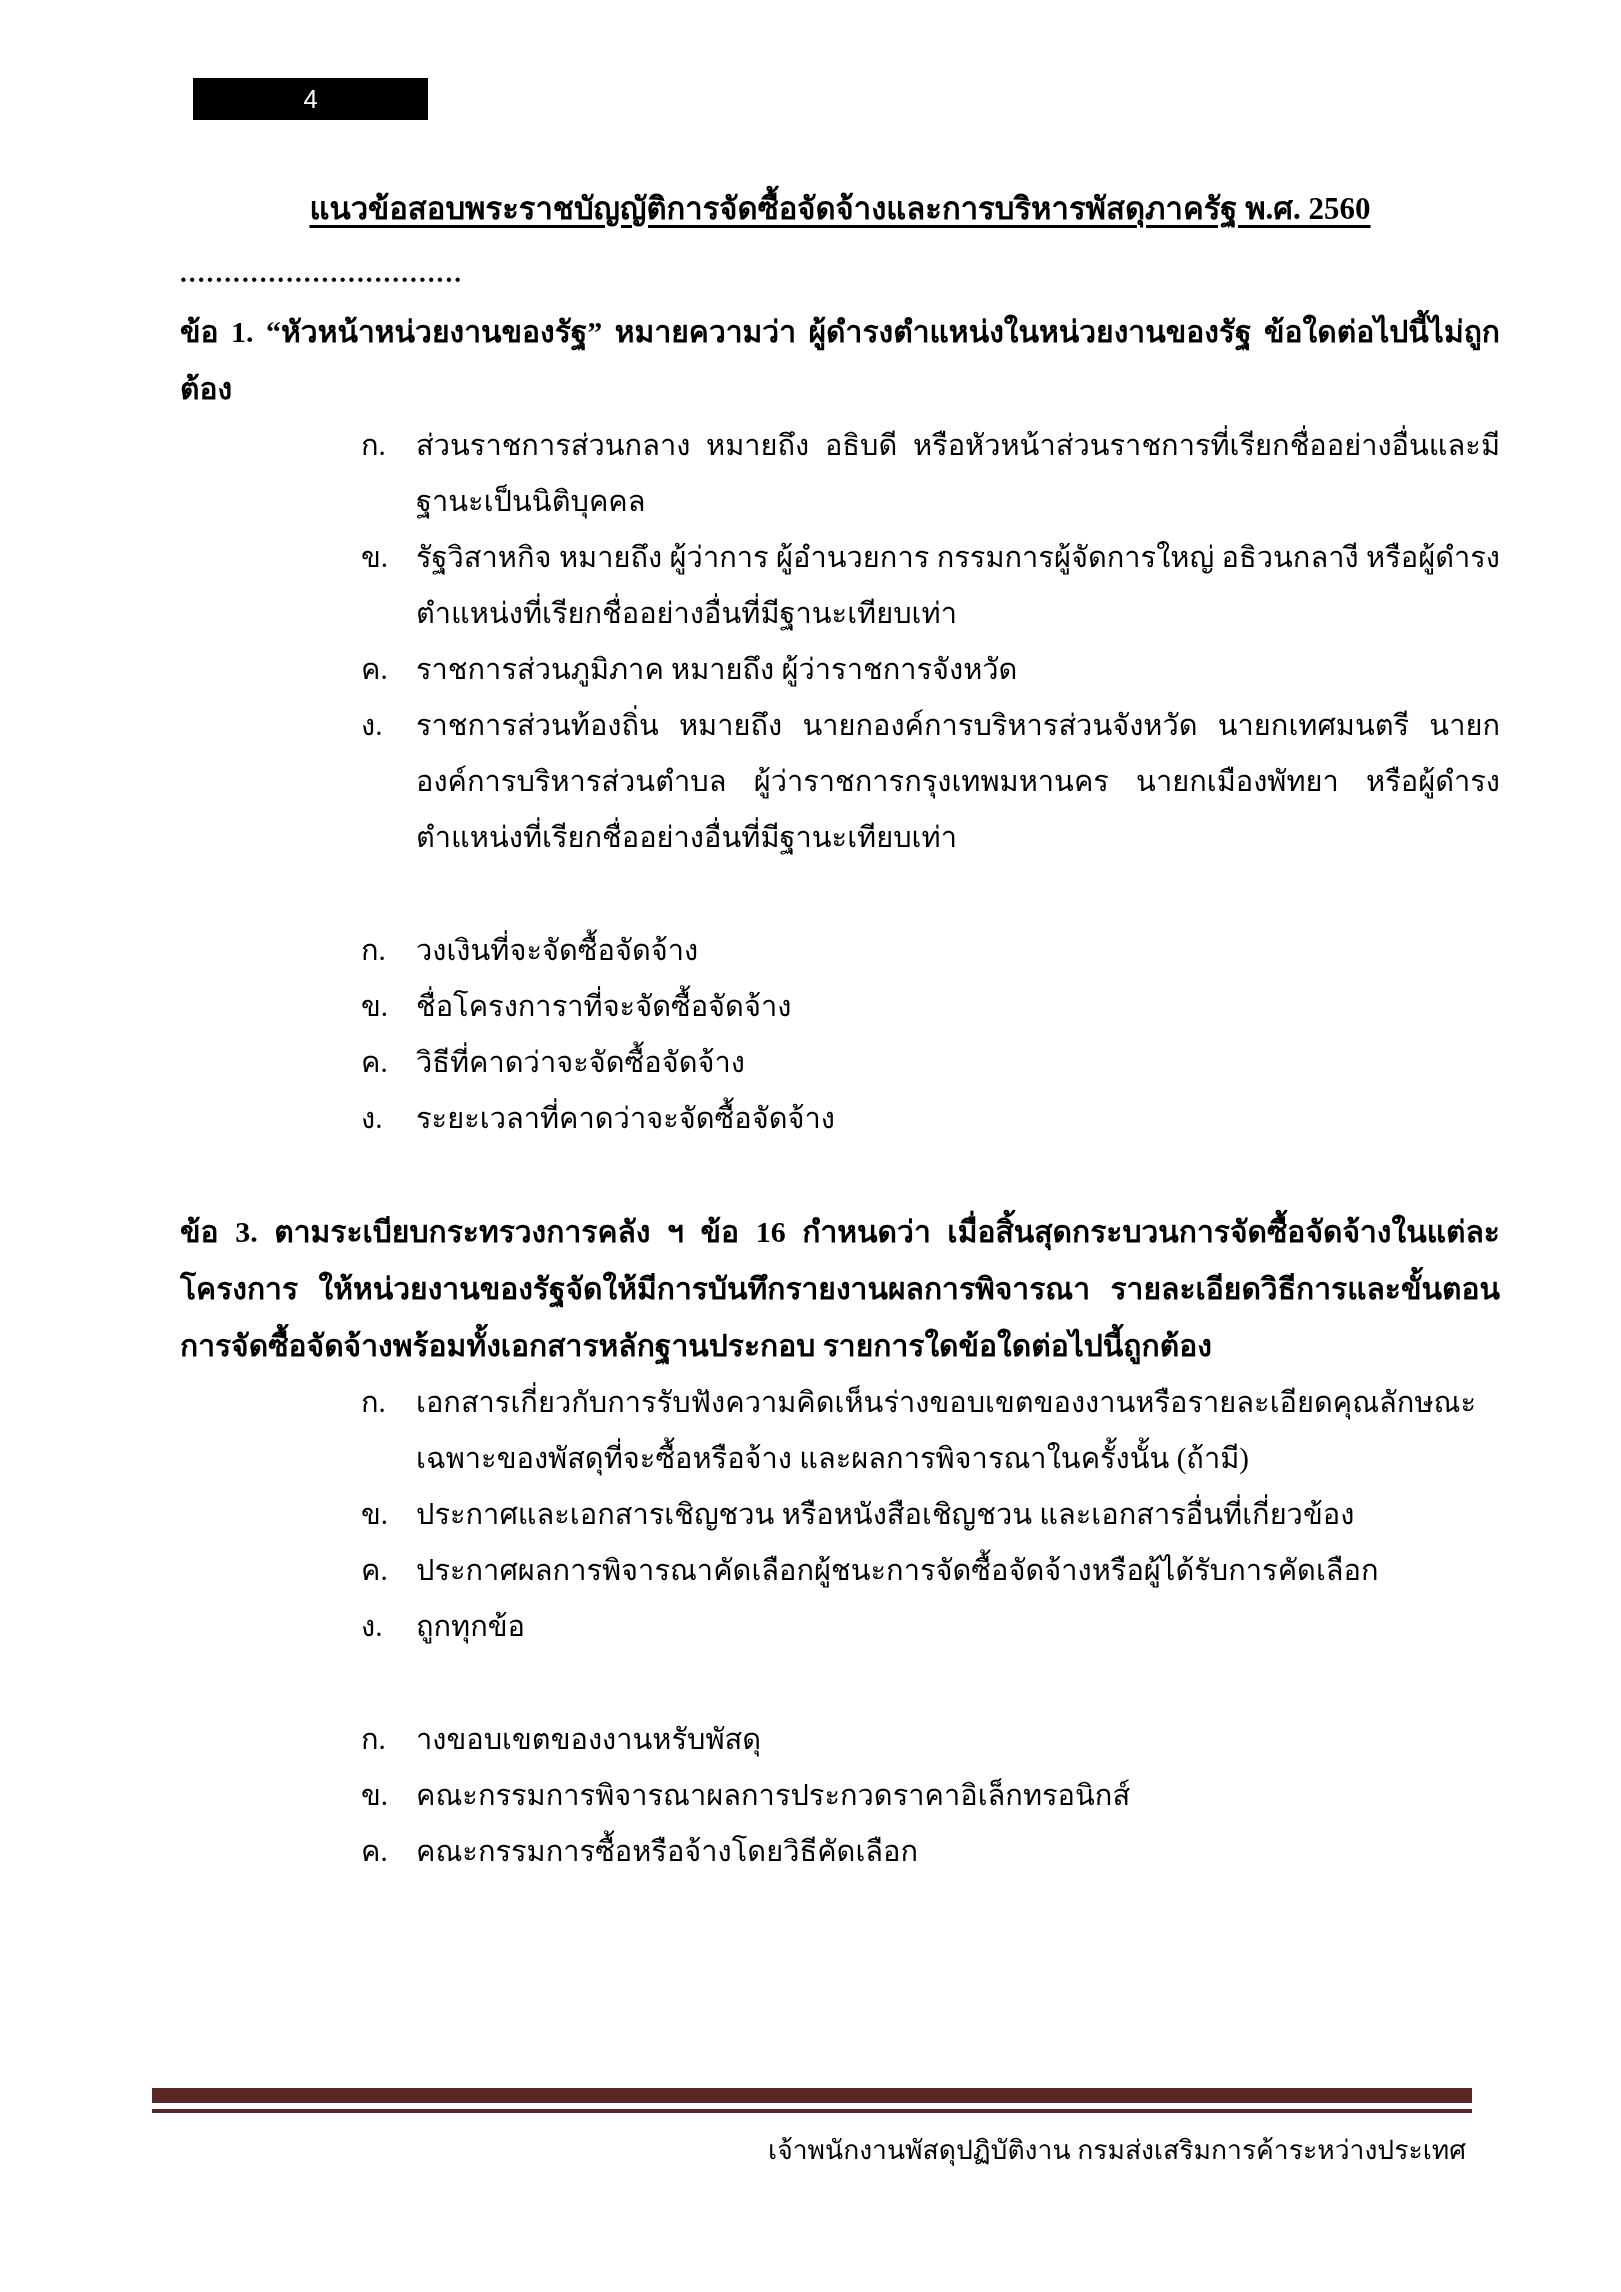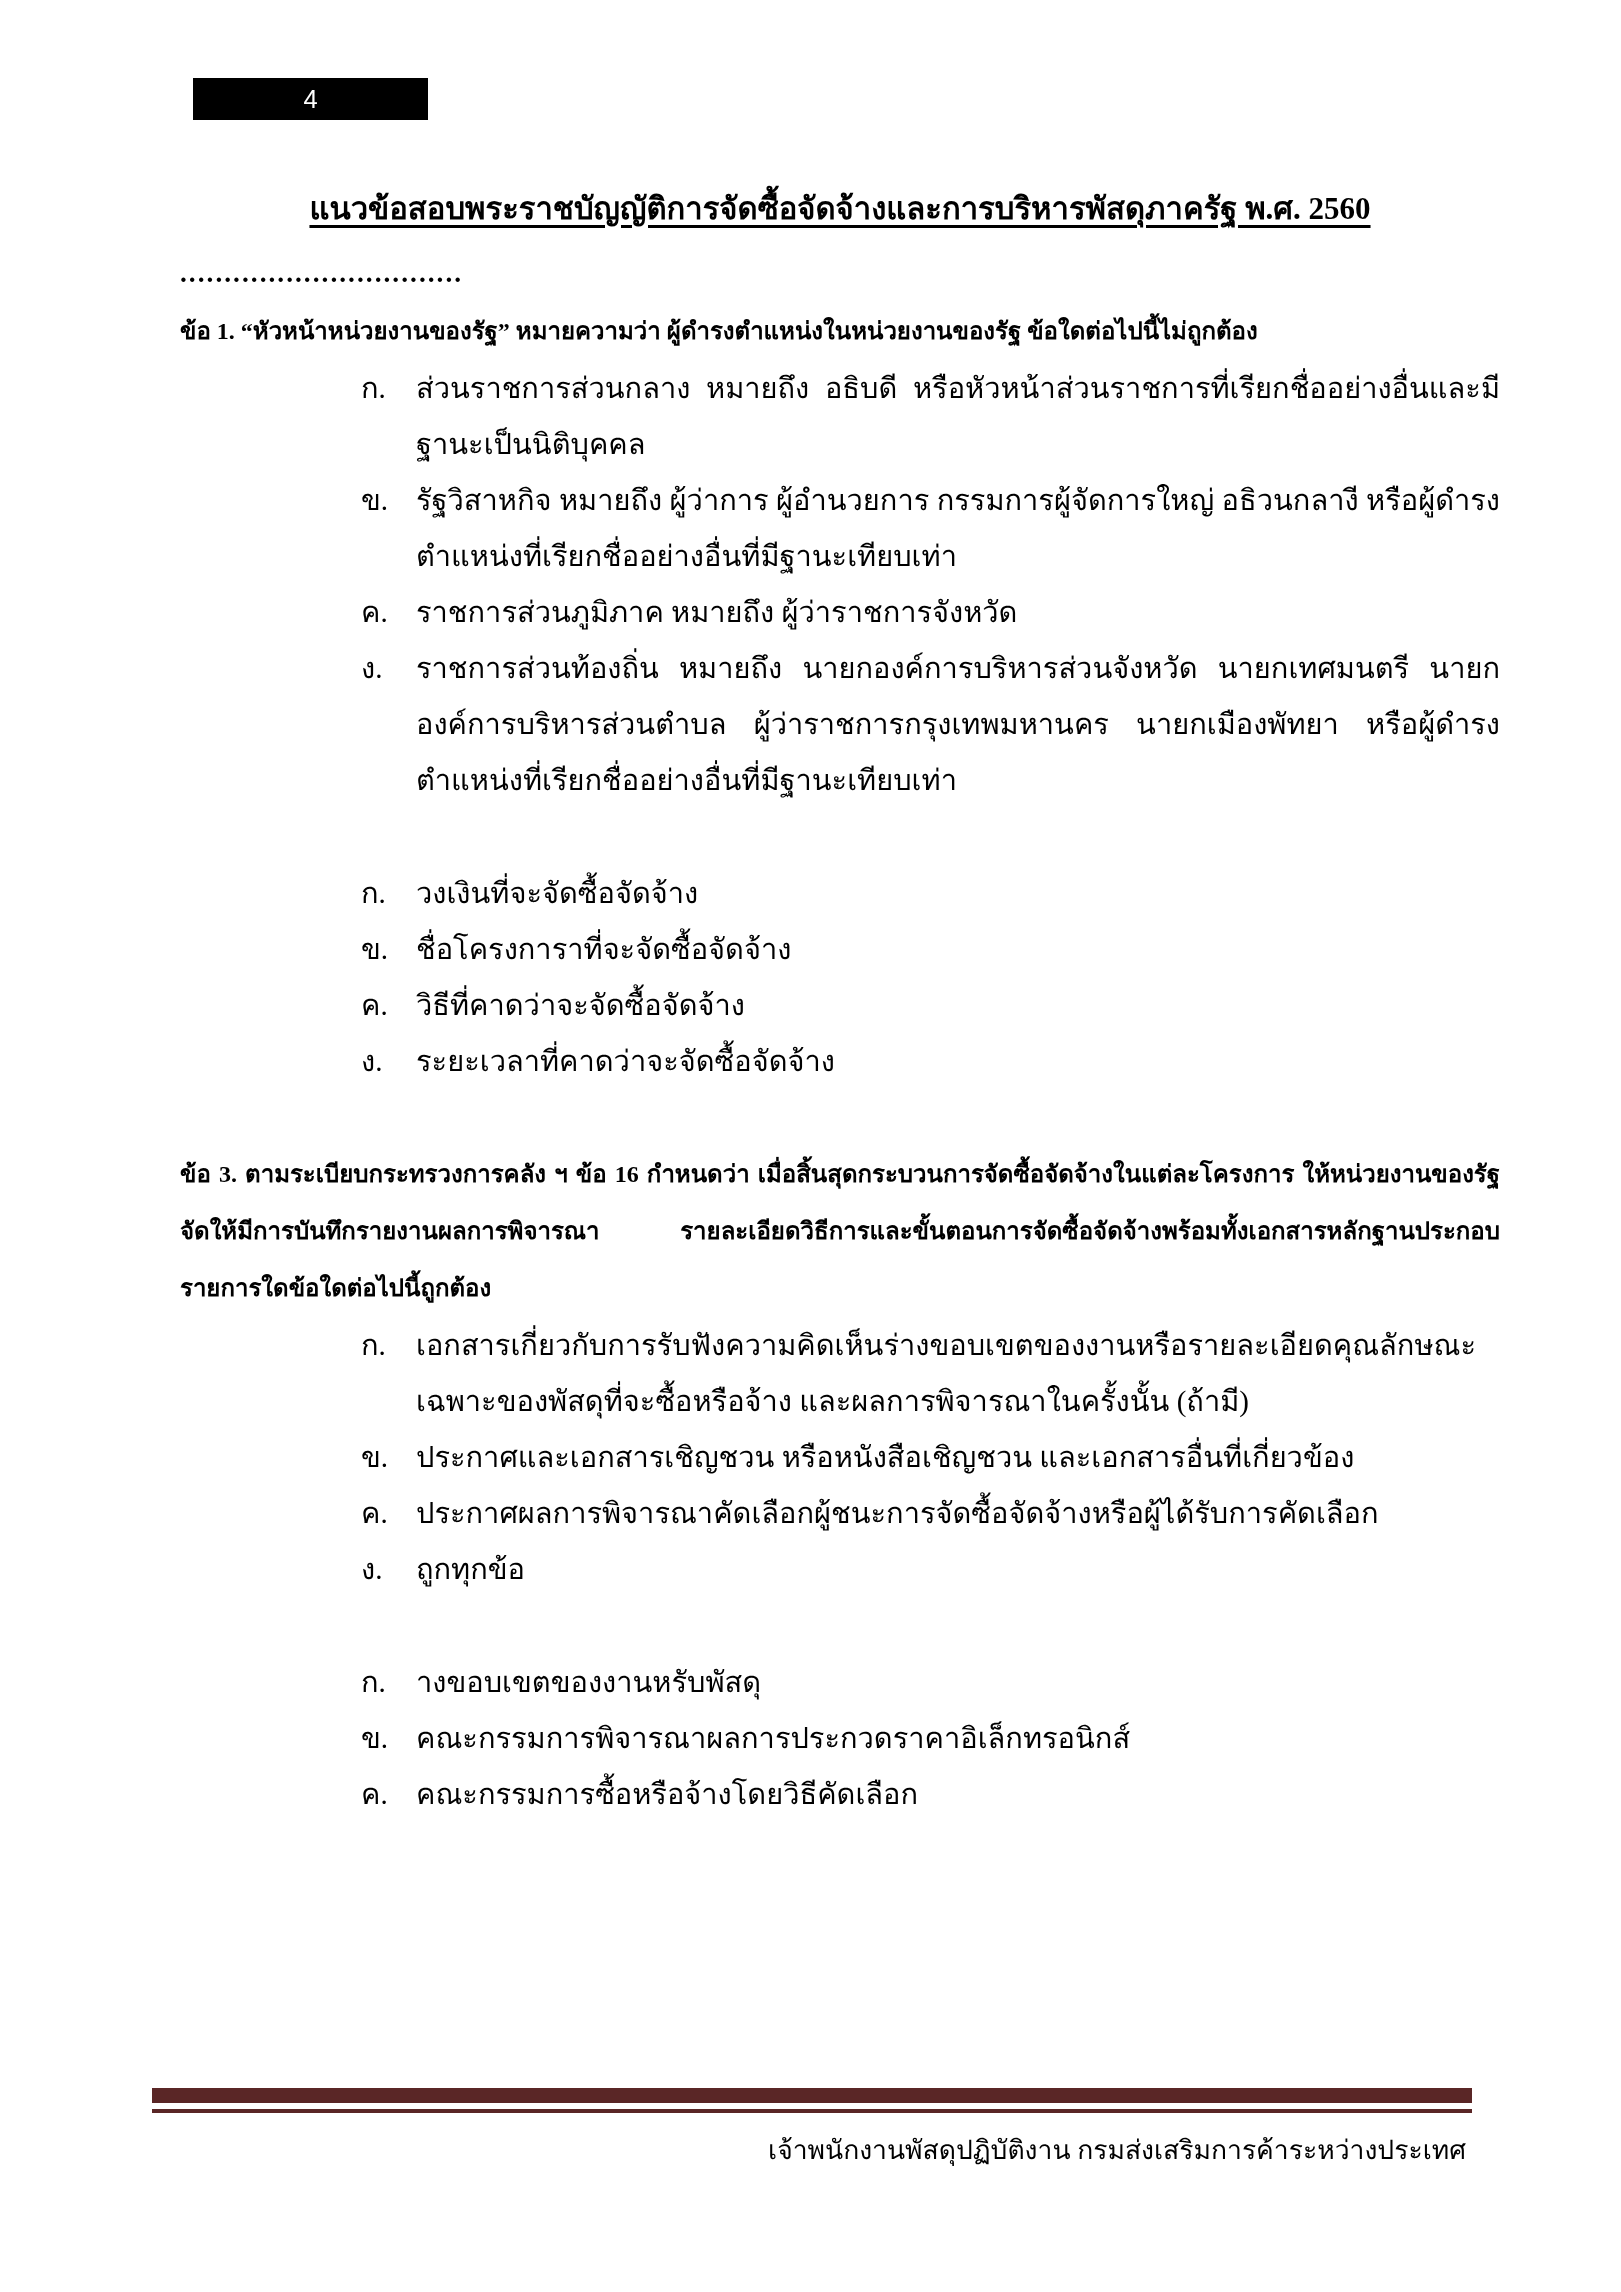--- a/index.html
+++ b/index.html
@@ -45,21 +45,21 @@
     margin-top: 15.7px;
     font-weight: bold;
     font-size: 27.4px;
     line-height: 41px;
     letter-spacing: 2px;
   }
   .q { margin-top: 57px; }
   .q.first { margin-top: 9.8px; }
   .q-text {
     font-weight: bold;
-    font-size: 24px;
+    font-size: 30px;
     line-height: 57px;
     text-align: justify;
     overflow-wrap: break-word;
   }
   .choice {
     display: flex;
     margin-left: 181px;
     font-size: 29px;
     line-height: 56px;
     overflow-wrap: break-word;

